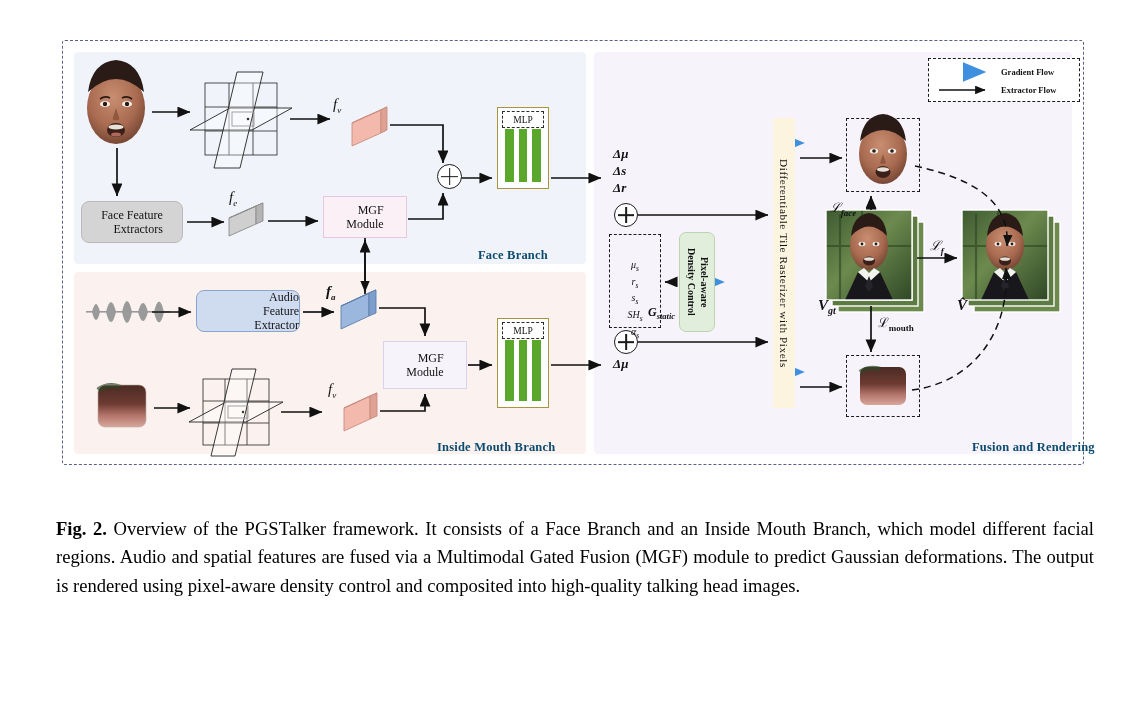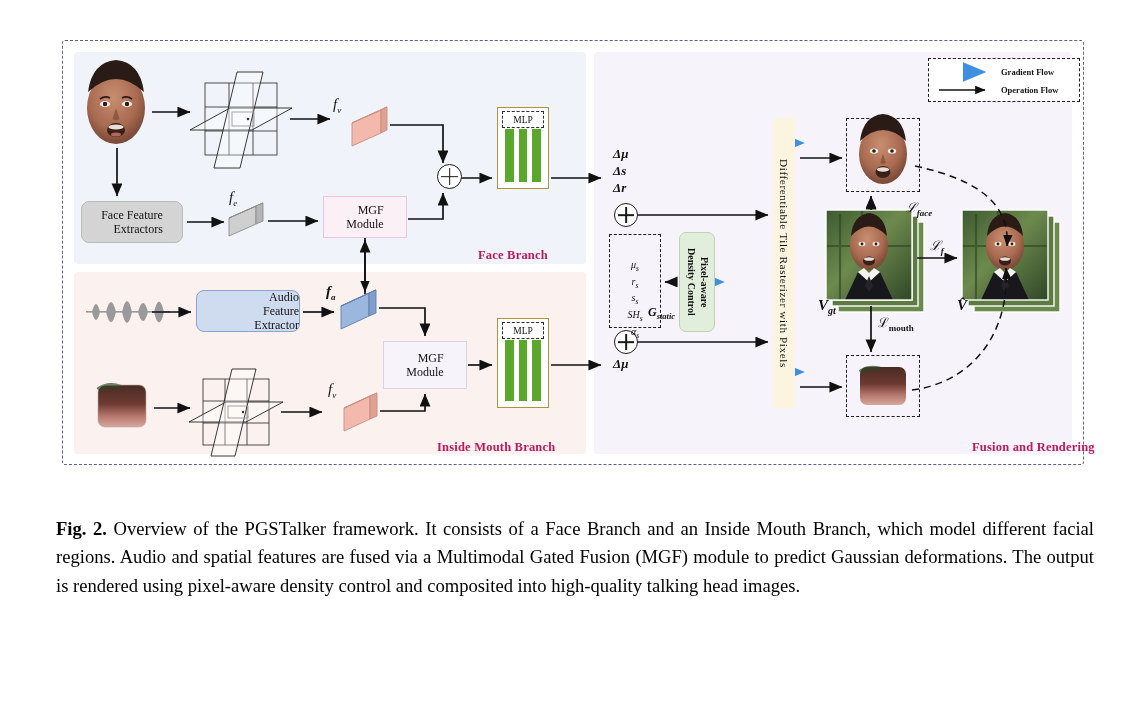--- a/index.html
+++ b/index.html
@@ -10,21 +10,21 @@
   .abs{position:absolute;box-sizing:border-box;}
 
   
   #outer-frame{left:62px;top:40px;width:1022px;height:425px;border:1.6px dashed #5b5f8a;border-radius:3px;background:#ffffff;}
 
   
   #panel-face{left:74px;top:52px;width:512px;height:212px;background:#f0f4fa;border-radius:4px;}
   #panel-mouth{left:74px;top:272px;width:512px;height:182px;background:#fbf2ef;border-radius:4px;}
   #panel-fusion{left:594px;top:52px;width:478px;height:402px;background:#f7f3fa;border-radius:4px;}
 
-  .panel-label{font-weight:bold;font-size:12.5px;color:#be185d;letter-spacing:.2px;}
+  .panel-label{font-weight:bold;font-size:12.5px;color:#0c4a6e;letter-spacing:.2px;}
 
   
   #legend{left:928px;top:58px;width:152px;height:44px;border:1.7px dashed #1b1b1b;background:#ffffff;}
   .legend-row{position:absolute;left:8px;height:16px;display:flex;align-items:center;gap:6px;}
   .legend-text{font-weight:bold;font-size:8.5px;font-family:"Liberation Serif",serif;}
 
   
   .mathlbl{font-style:italic;font-family:"Liberation Serif",serif;}
   .boxtext{font-size:12px;line-height:1.18;text-align:right;font-family:"Liberation Serif",serif;}
 
@@ -329,21 +329,21 @@
     </div>
     <div class="legend-row" style="top:23px;">
       <svg width="58" height="10">
         <defs>
             <marker id="lo" markerWidth="8" markerHeight="8" refX="6.6" refY="2.9" orient="auto">
           <path d="M0,0 L7,2.9 L0,5.8 z" fill="#111"></path>
             </marker>
           </defs>
         <line x1="2" y1="5" x2="48" y2="5" stroke="#111" stroke-width="1.5" marker-end="url(#lo)"></line>
       </svg>
-      <span class="legend-text">Operation Flow</span>
+      <span class="legend-text">Extractor Flow</span>
     </div>
   </div>
 
   <div class="abs rbox" id="face-extractor">
     <div class="boxtext">
       <span>Face Feature</span><br>
       <span>Extractors</span>
     </div>
   </div>
 
@@ -433,21 +433,21 @@
     <span><span>Pixel-aware</span><br><span>Density Control</span></span>
   </div>
 
   <div class="abs" id="rasterizer">
     <span>Differentiable  Tile  Rasterizer  with  Pixels</span>
   </div>
 
   <div class="abs dframe" id="frame-face-out"></div>
   <div class="abs dframe" id="frame-mouth-out"></div>
 
-  <div class="abs" style="left:906px;top:198px;font-size:13px;font-style:italic;">
+  <div class="abs" style="left:830px;top:198px;font-size:13px;font-style:italic;">
     <span style="font-family:'Liberation Serif',serif;">ℒ</span><sub style="font-size:9px;font-weight:bold;">face</sub>
   </div>
   <div class="abs" style="left:878px;top:313px;font-size:13px;">
     <span>ℒ</span><sub style="font-size:9px;font-weight:bold;">mouth</sub>
   </div>
   <div class="abs" style="left:930px;top:236px;font-size:13px;font-style:italic;">
     <span>ℒ</span><sub style="font-size:9px;font-weight:bold;">f</sub>
   </div>
 
   <div class="abs" style="left:818px;top:297px;font-size:15px;font-weight:bold;font-style:italic;">

